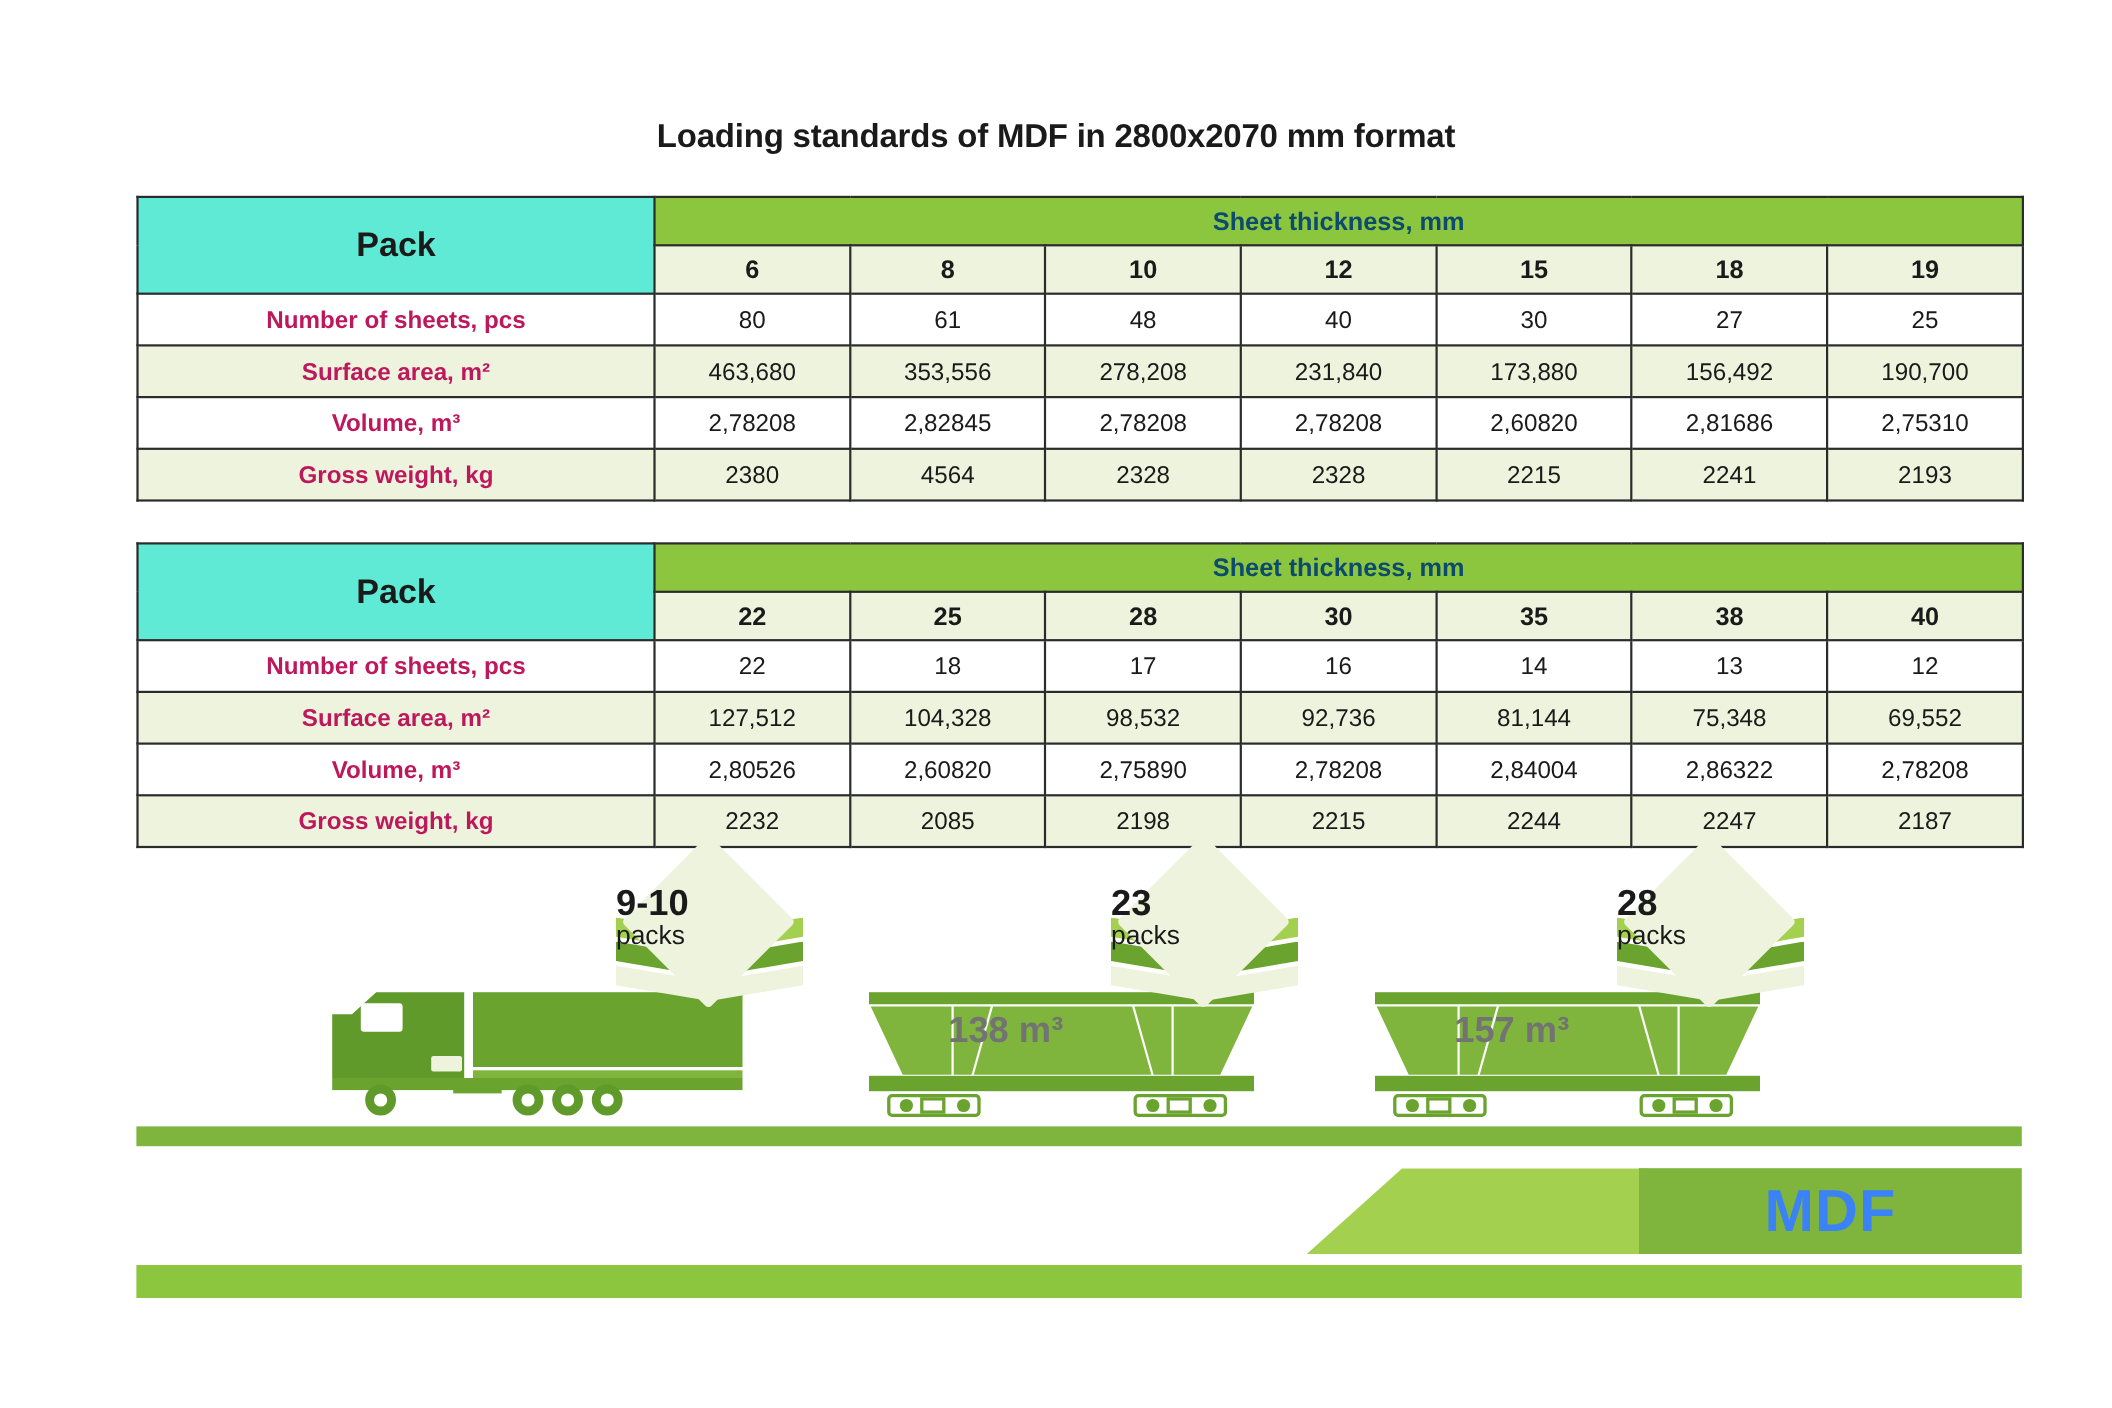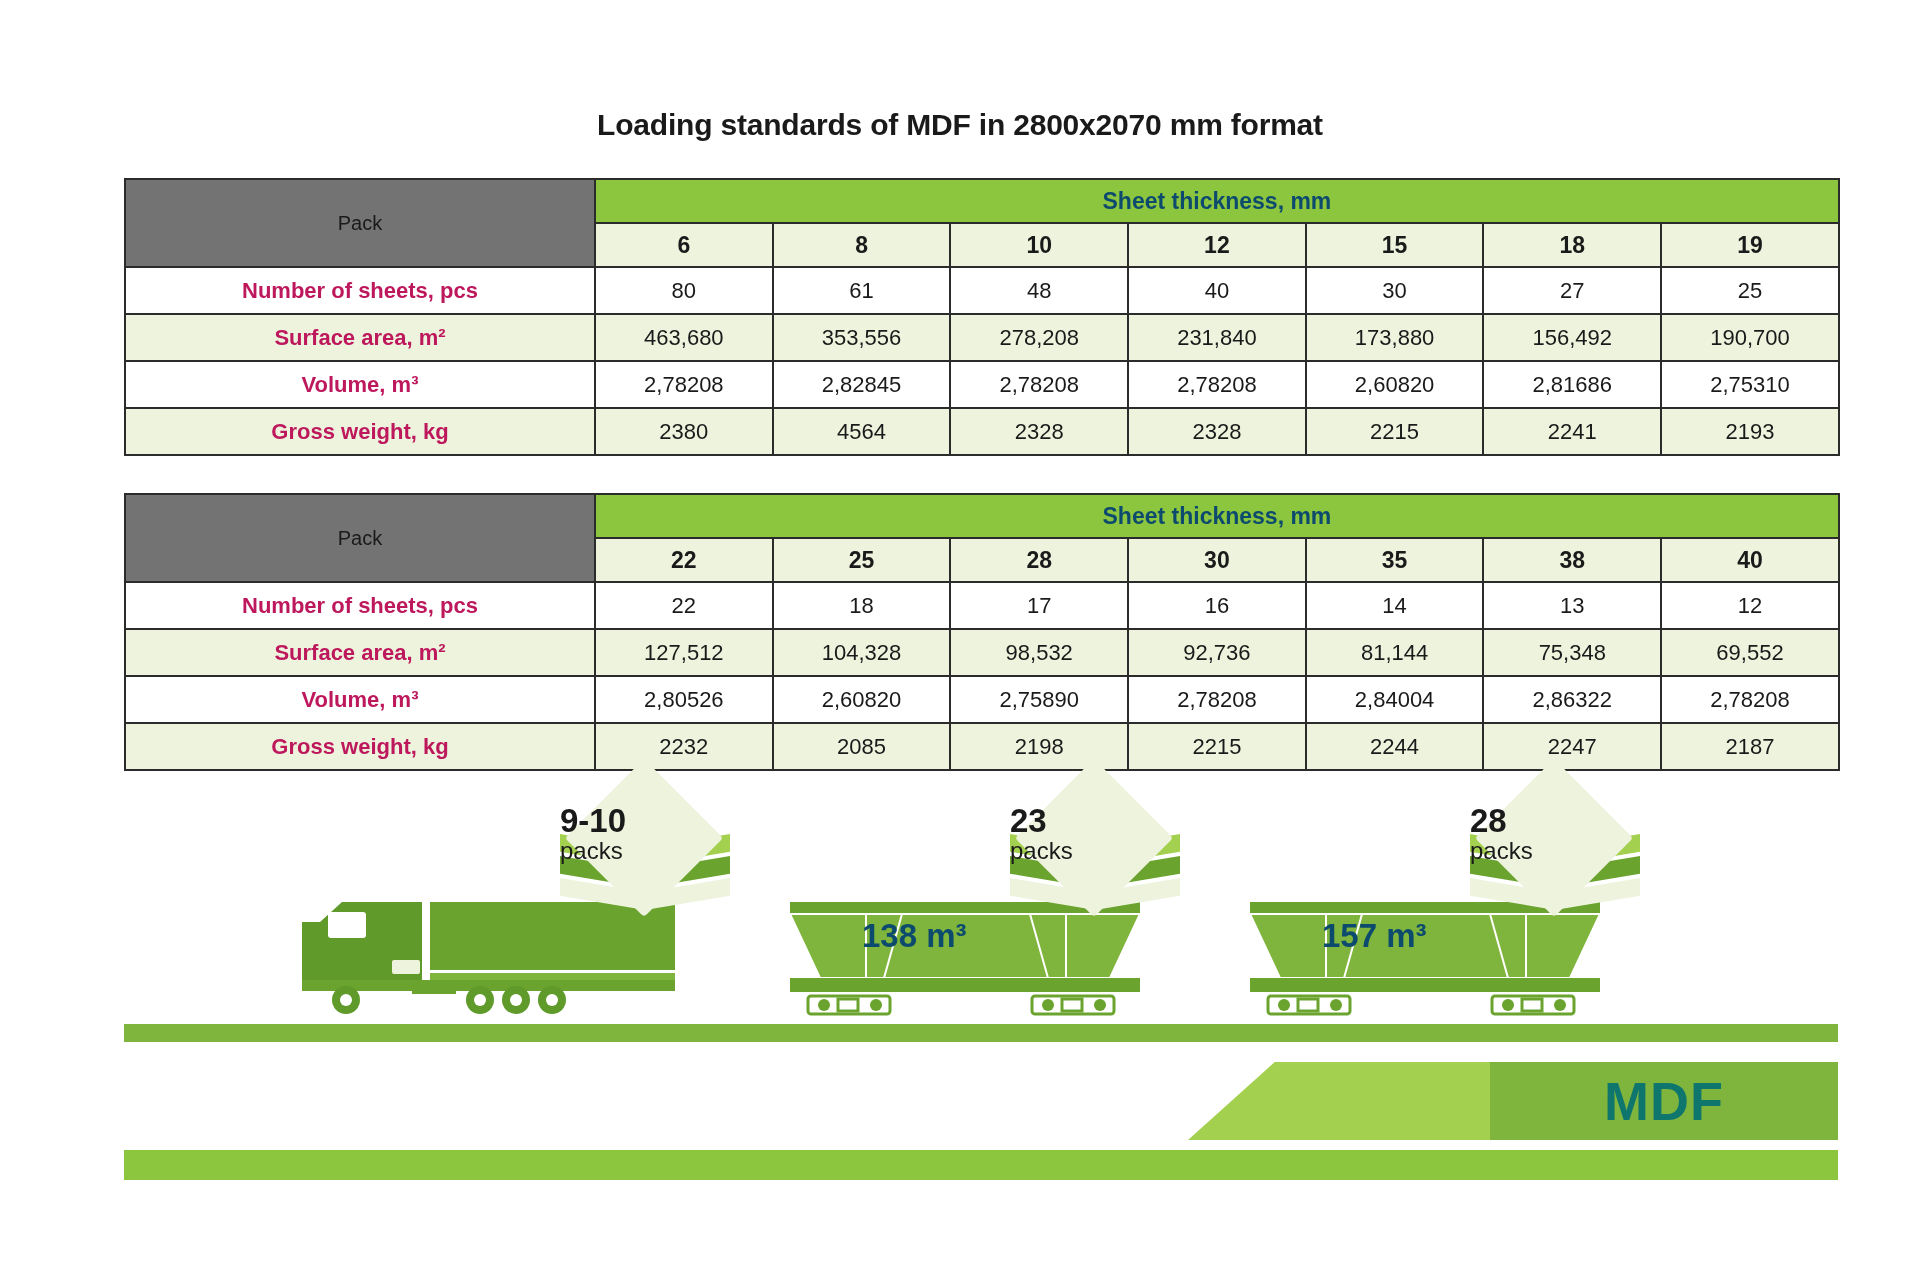--- a/index.html
+++ b/index.html
@@ -60,24 +60,24 @@
   .col-val   { width: 177.7px; }
 
   .hdr-green {
     background: #8cc63e;
     color: #0c4a6e;
     font-weight: bold;
     font-size: 23px;
     height: 42px;
   }
   .hdr-pack {
-    background: #737373;
+    background: #5eead4;
     color: #1a1a1a;
-    font-weight: normal;
-    font-size: 20px;
+    font-weight: bold;
+    font-size: 31px;
   }
   .hdr-sub {
     background: #eef3dd;
     color: #1a1a1a;
     font-weight: bold;
     font-size: 23px;
     height: 42px;
   }
   .row-label {
     font-weight: bold;
@@ -142,21 +142,21 @@
     text-align: left;
     z-index: 6;
     color: #1a1a1a;
     font-family: "Liberation Sans", sans-serif;
   }
   .pack-badge .txt .num { font-size: 33px; font-weight: bold; line-height: 34px; display:block;}
   .pack-badge .txt .sub { font-size: 24px; line-height: 26px; display:block;}
 
   .wagon-label {
     position: absolute;
-    color: #0c4a6e;
+    color: #737373;
     font-size: 33px;
     font-weight: bold;
     font-family: "Liberation Sans", sans-serif;
     z-index: 7;
   }
 
   
   .footer-bar {
     position: absolute;
     left: 124px;
@@ -184,21 +184,21 @@
   }
   .brand-text {
     position: absolute;
     left: 1490px;
     top: 1062px;
     width: 348px;
     height: 78px;
     display: flex;
     align-items: center;
     justify-content: center;
-    color: #0f766e;
+    color: #3b82f6;
     font-size: 54px;
     font-weight: bold;
     letter-spacing: 1px;
     font-family: "Liberation Sans", sans-serif;
   }
 </style>
 </head>
 <body>
 
 <div class="page">

